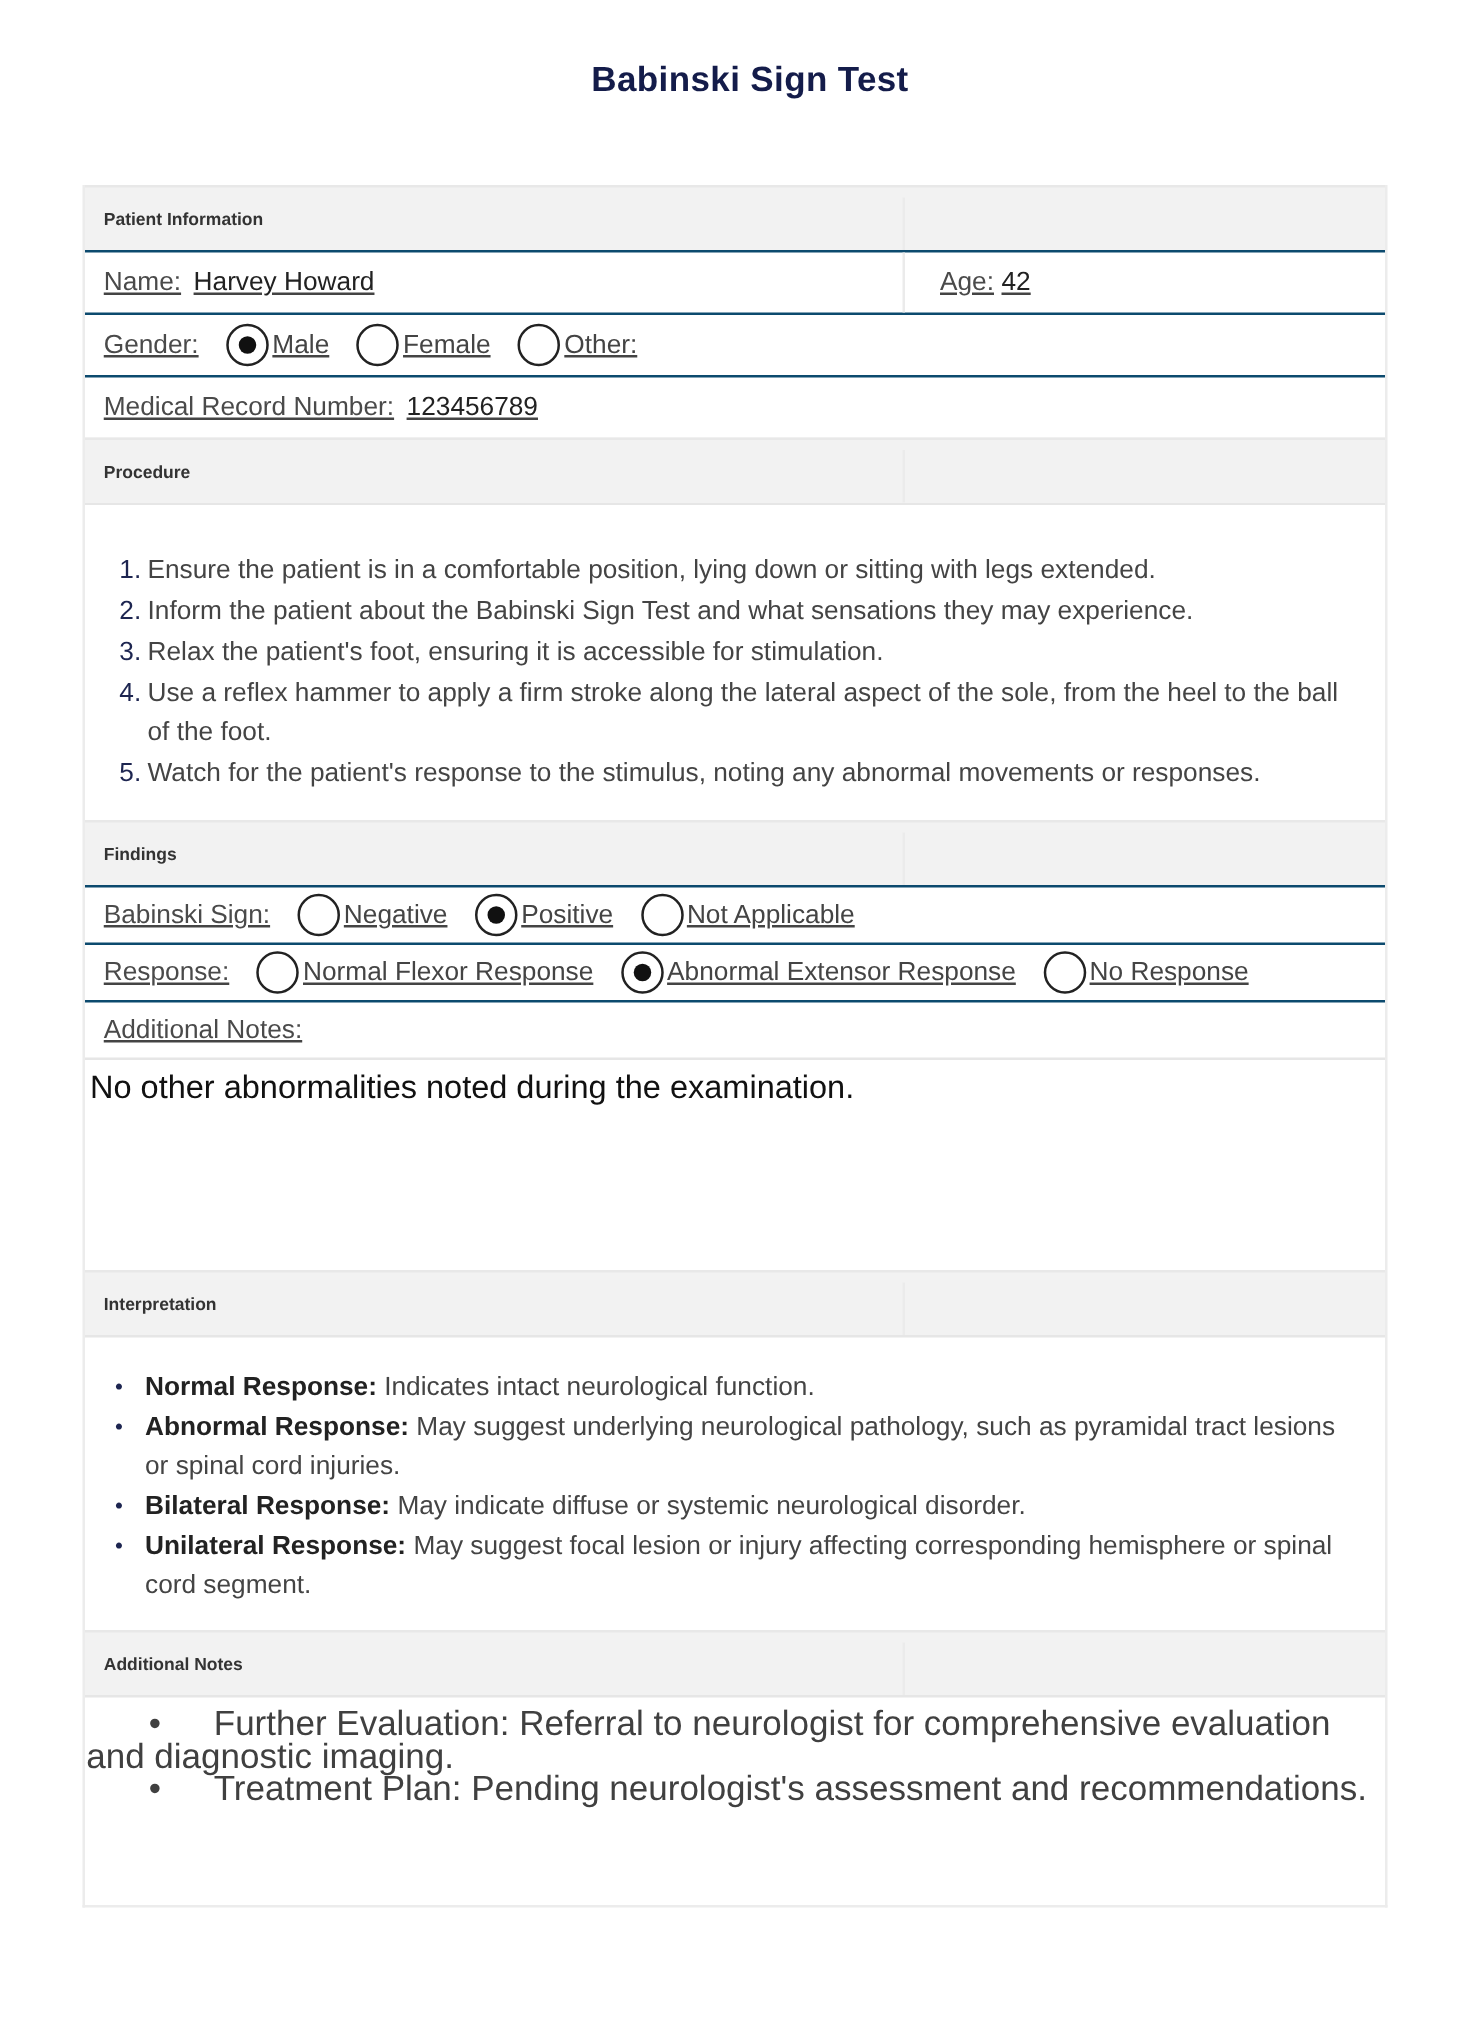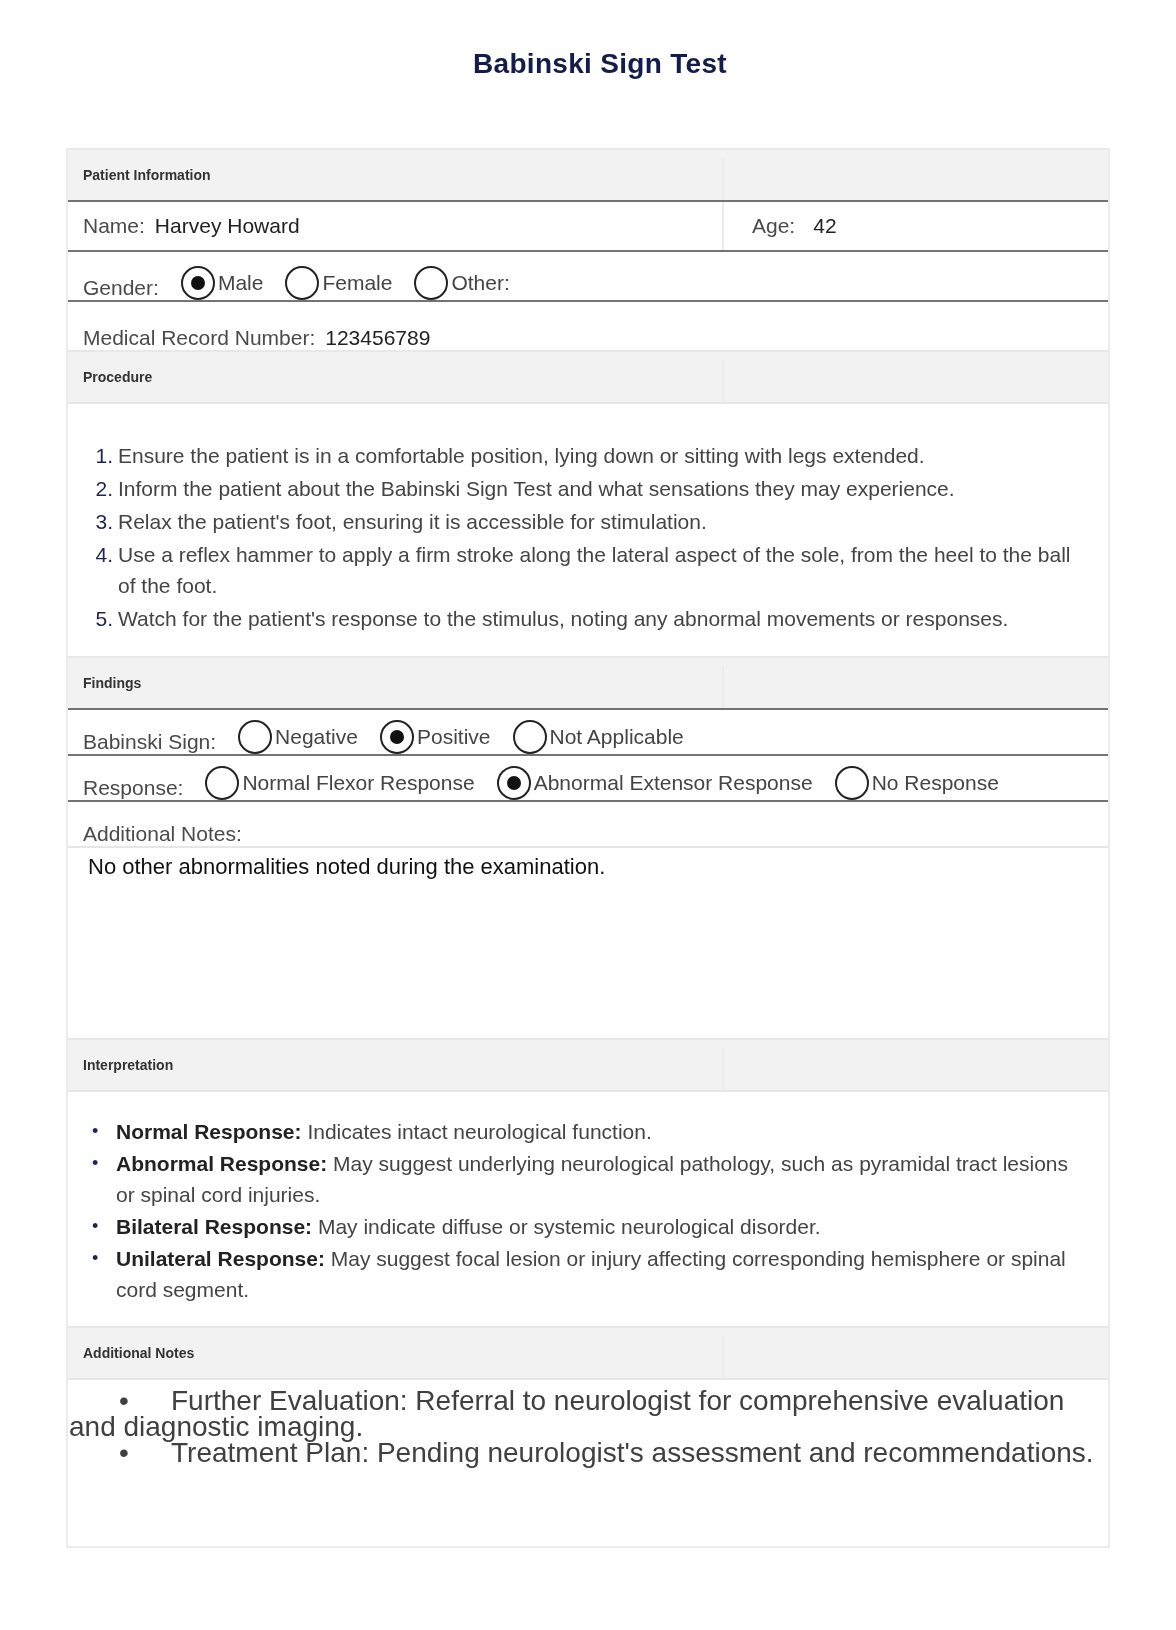--- a/index.html
+++ b/index.html
@@ -39,24 +39,25 @@
       display: flex; align-items: center;
       font-weight: bold; font-size: 14px; color: #333;
     }
     .section-head .head-right {
       flex: 1;
       border-left: 2px solid #ebebeb;
       margin-top: 8px;
     }
     .row {
       height: 50px;
-      border-top: 2px solid #737373;
-      display: flex; align-items: flex-end;
+      border-top: 2px solid #0c4a6e;
+      display: flex; align-items: center;
       font-size: 21px; color: #444;
       padding-left: 15px;
+      text-decoration: underline;
     }
     .row .label { color: #4a4a4a; }
     .row .value { color: #222; margin-left: 10px; }
     .row.split { padding-left: 0; }
     .row.split .cell-left {
       width: 656px; height: 100%;
       display: flex; align-items: center; padding-left: 15px;
       border-right: 2px solid #ebebeb;
     }
     .row.split .cell-right {
@@ -89,23 +90,23 @@
     .procedure ol { list-style: none; }
     .procedure li {
       display: flex; line-height: 31px; margin-bottom: 2px;
     }
     .procedure li .num {
       width: 35px; text-align: right; padding-right: 5px;
       color: #1d2550; flex-shrink: 0;
     }
     .procedure li .txt { flex: 1; }
     .notes-text {
-      height: 192px;
-      padding: 6px 20px;
-      font-size: 22px; color: #111;
+      height: 170px;
+      padding: 6px 4px;
+      font-size: 26px; color: #111;
     }
     .interp { padding: 24px 20px 18px 20px; height: 236px; }
     .interp ul { list-style: none; }
     .interp li { display: flex; line-height: 31px; margin-bottom: 1px; }
     .interp li .bullet {
       width: 28px; flex-shrink: 0; color: #1d2550; font-size: 18px;
       padding-left: 4px;
     }
     .interp li strong { color: #222; }
     .addl {
@@ -128,21 +129,21 @@
     <div class="head-left">Patient Information</div>
     <div class="head-right"></div>
   </div>
   <div class="row split">
     <div class="cell-left">
       <span class="label">Name:</span>
       <span class="value">Harvey Howard</span>
     </div>
     <div class="cell-right">
       <span class="label">Age:</span>
-      <span class="value" style="margin-left:18px">42</span>
+      <span class="value" style="margin-left:6px">42</span>
     </div>
   </div>
   <div class="row">
     <span class="label">Gender:</span>
     <div class="radio-group">
       <label class="radio">
         <span class="circle">
             <span class="dot"></span>
           </span>
         <span class="opt-label">Male</span>

